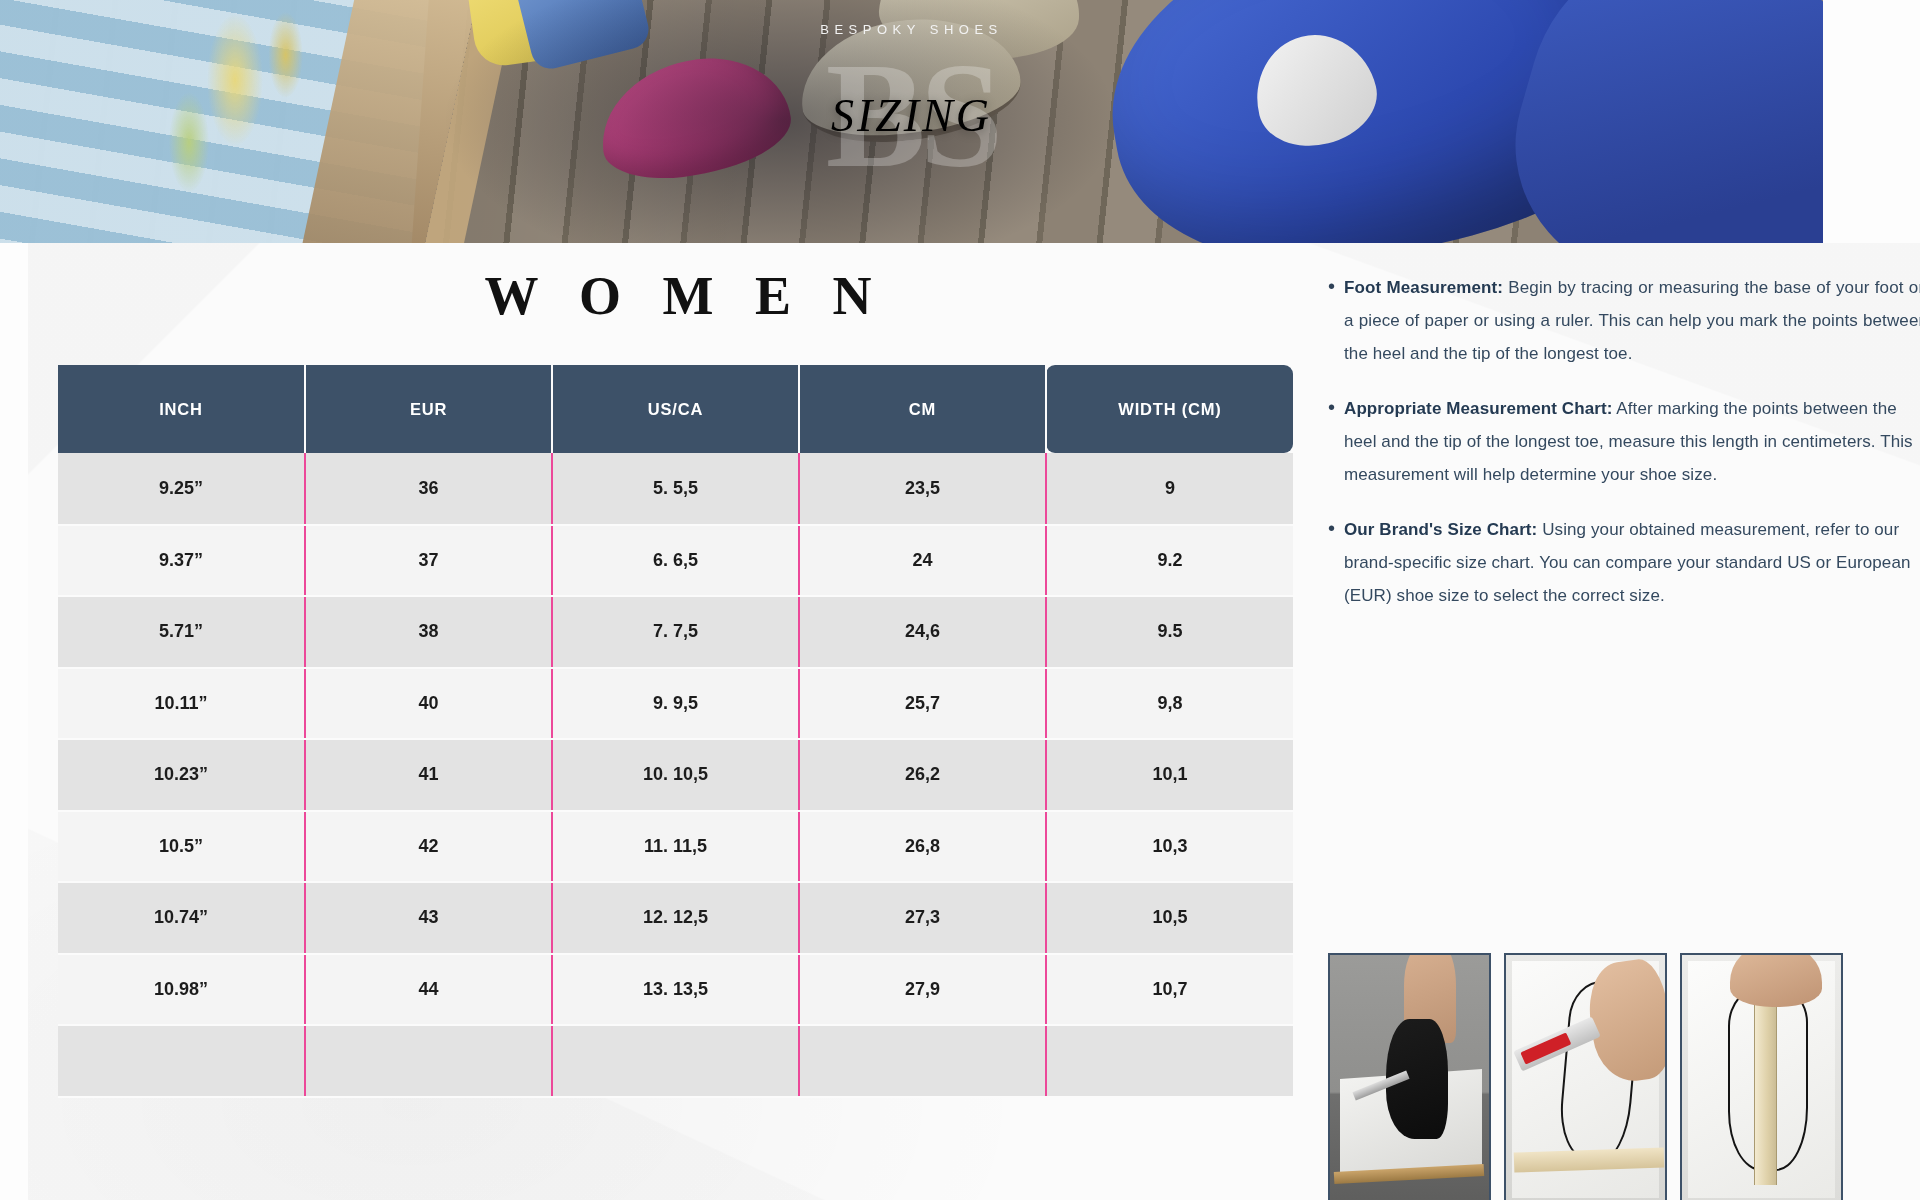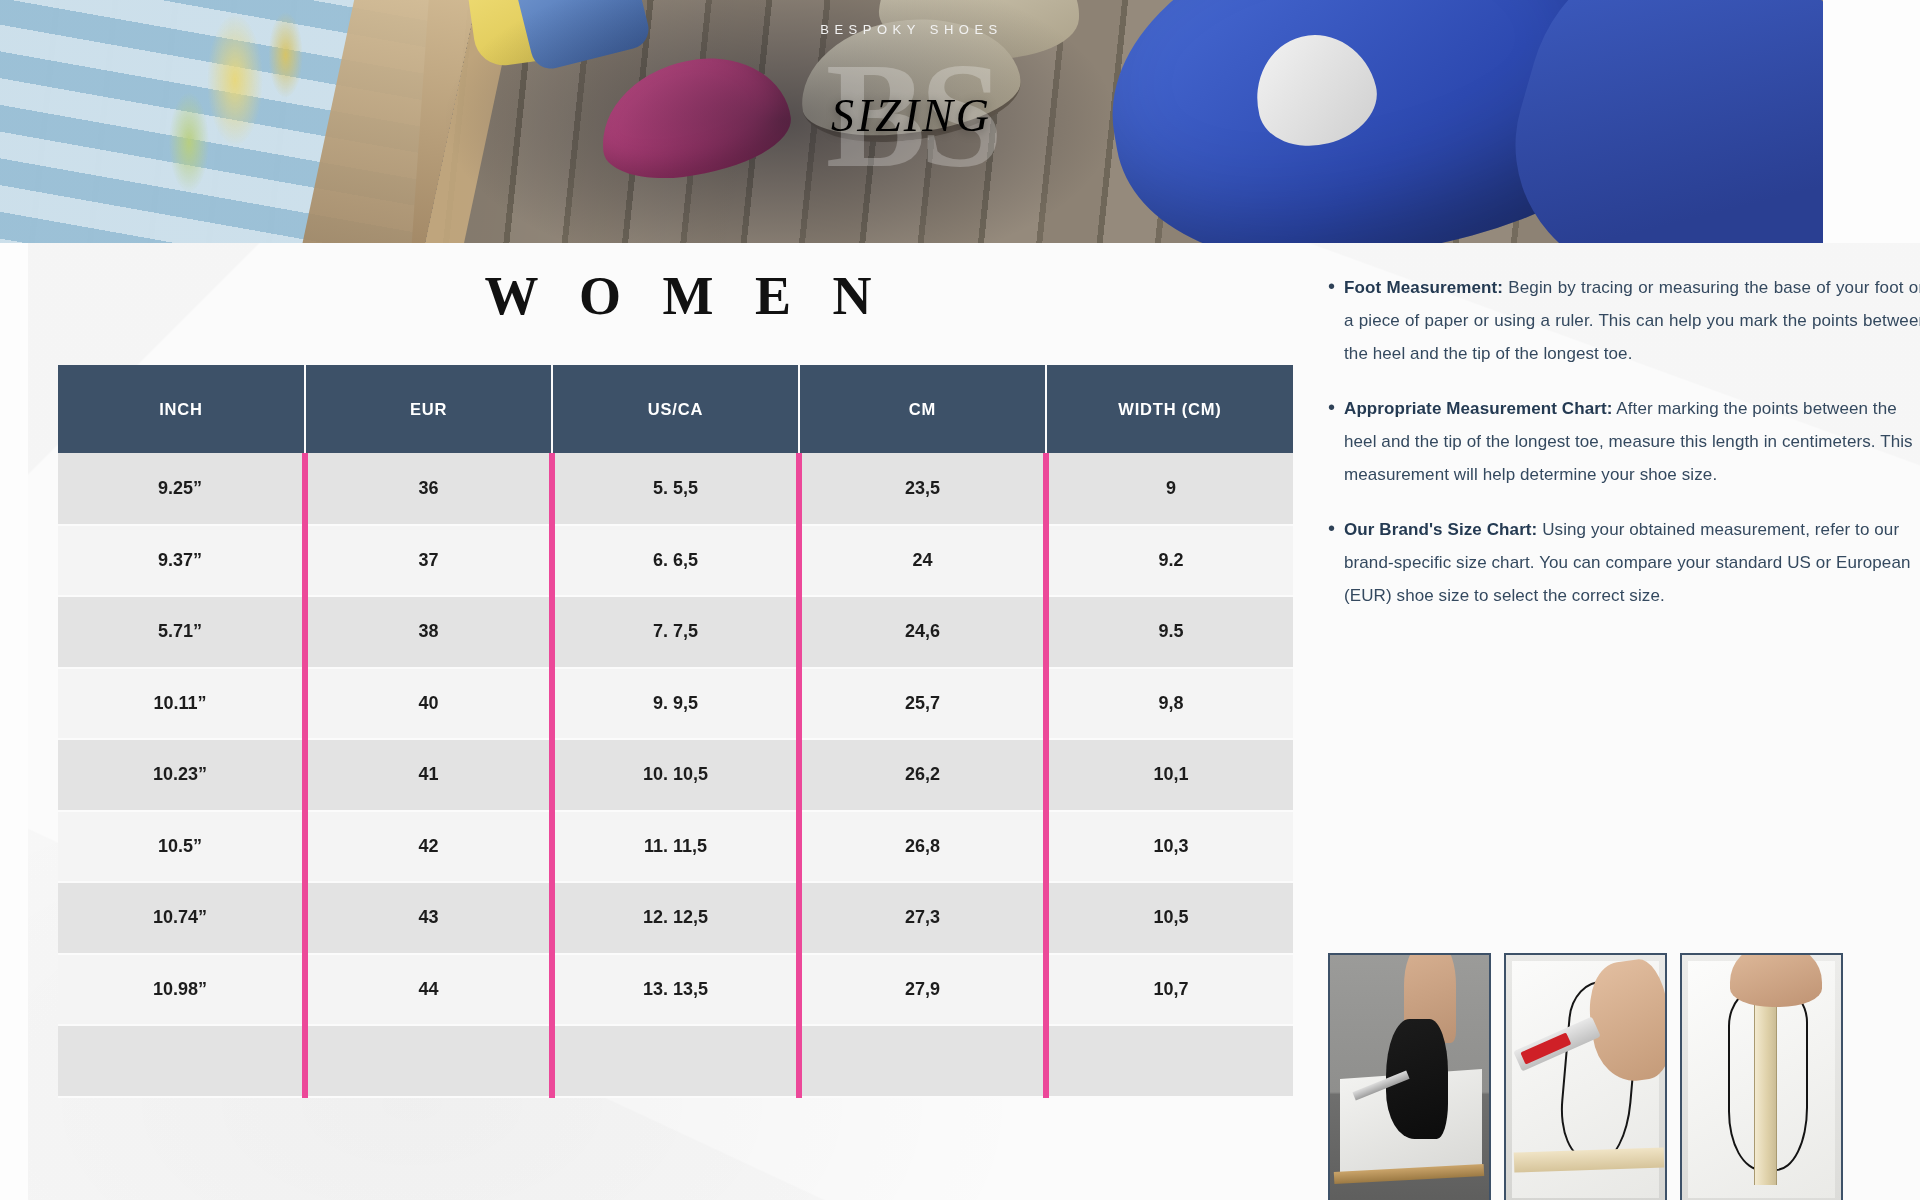--- a/index.html
+++ b/index.html
@@ -174,28 +174,28 @@
   table.sizes th {
     background: #3d5168;
     color: #ffffff;
     font-size: 16.5px;
     font-weight: 700;
     letter-spacing: 0.8px;
     height: 88px;
     text-align: center;
     border-right: 2px solid #fbfbfb;
   }
-  table.sizes th:last-child { border-right: none; }
+  table.sizes th:last-child { border-right: none; border-radius: 9px; }
   table.sizes td {
     text-align: center;
     font-size: 18px;
     font-weight: 700;
     color: #1c1c1c;
     height: 71.5px;
-    border-right: 6px solid #ec4899;
+    border-right: 2px solid #ec4899;
     border-bottom: 2px solid #fbfbfb;
   }
   table.sizes td:last-child { border-right: none; }
   table.sizes tbody tr:nth-child(odd) td { background: #e3e3e3; }
   table.sizes tbody tr:nth-child(even) td { background: #f4f4f4; }
   table.sizes tbody tr.filler td { height: 71.5px; }
 
   
   .info-list { margin: 28px 20px 0 0; }
   .info-item {

